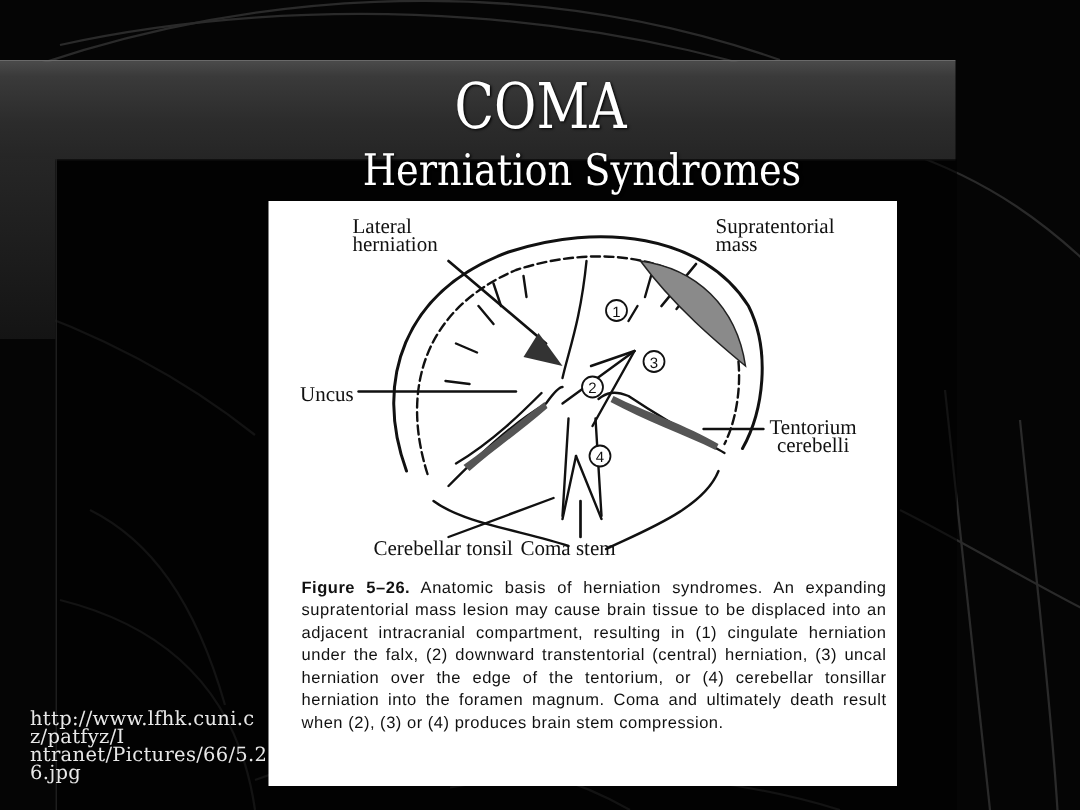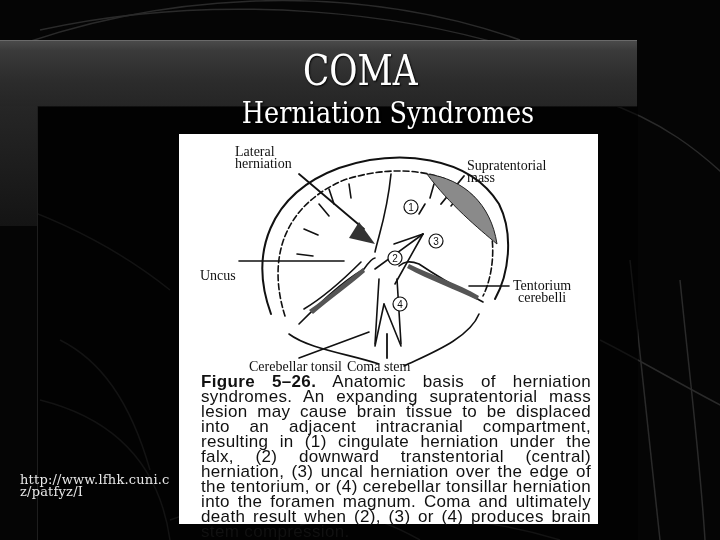--- a/index.html
+++ b/index.html
@@ -40,22 +40,22 @@
     .figure {
       position:absolute; left:179px; top:134px; width:419px; height:390px;
       background:#fff;
     }
     .figure svg { position:absolute; left:0; top:0; }
     .lbl {
       position:absolute; color:#111; font-size:14px; line-height:12px;
       font-family:Liberation Serif, serif;
     }
     .caption {
-      position:absolute; left:22px; top:240px; width:390px;
-      color:#111; font-size:17px; line-height:15px;
+      position:absolute; left:22px; top:251px; width:390px;
+      color:#111; font-size:11px; line-height:15px;
       text-align:justify; letter-spacing:0.35px;
       font-family:"Liberation Sans", sans-serif;
     }
     .caption b { font-weight:bold; }
     .source {
       position:absolute; left:20px; top:474px; width:160px;
       color:#e8e8e8; font-family:"DejaVu Serif", serif;
       font-size:13px; line-height:12px; letter-spacing:0.2px;
       word-break:break-all;
     }
@@ -145,33 +145,34 @@
       <text x="257" y="111">3</text>
       <circle cx="221" cy="170" r="7" fill="#fff" stroke="#111" stroke-width="1.2"></circle>
       <text x="221" y="174">4</text>
     </g>
   </svg>
 
   <div class="lbl" style="left:56px; top:12px;">
     <div>Lateral</div>
     <div>herniation</div>
   </div>
-  <div class="lbl" style="left:288px; top:12px;margin-top:14px;">
+  <div class="lbl" style="left:298px; top:12px;">
     <div>Supratentorial</div>
     <div>mass</div>
   </div>
-  <div class="lbl" style="left:21px; top:136px;">Uncus</div>
+  <div class="lbl" style="left:21px; top:124px;">Uncus</div>
   <div class="lbl" style="left:334px; top:146px;text-align:center;">
     <div>Tentorium</div>
     <div>cerebelli</div>
   </div>
   <div class="lbl" style="left:26px; top:227px;margin-left:44px;">Cerebellar tonsil</div>
   <div class="lbl" style="left:168px; top:227px;">Coma stem</div>
 
   <div class="caption">
     <b>Figure 5–26.</b>
     <span>Anatomic basis of herniation syndromes. An expanding supratentorial mass lesion may cause brain tissue to be displaced into an adjacent intracranial compartment, resulting in (1) cingulate herniation under the falx, (2) downward transtentorial (central) herniation, (3) uncal herniation over the edge of the tentorium, or (4) cerebellar tonsillar herniation into the foramen magnum. Coma and ultimately death result when (2), (3) or (4) produces brain stem compression.</span>
   </div>
 </div>
 
 <div class="source">
   <div>http://www.lfhk.cuni.cz/patfyz/I</div>
+  <div>ntranet/Pictures/66/5.26.jpg</div>
 </div>
 
 </body></html>

